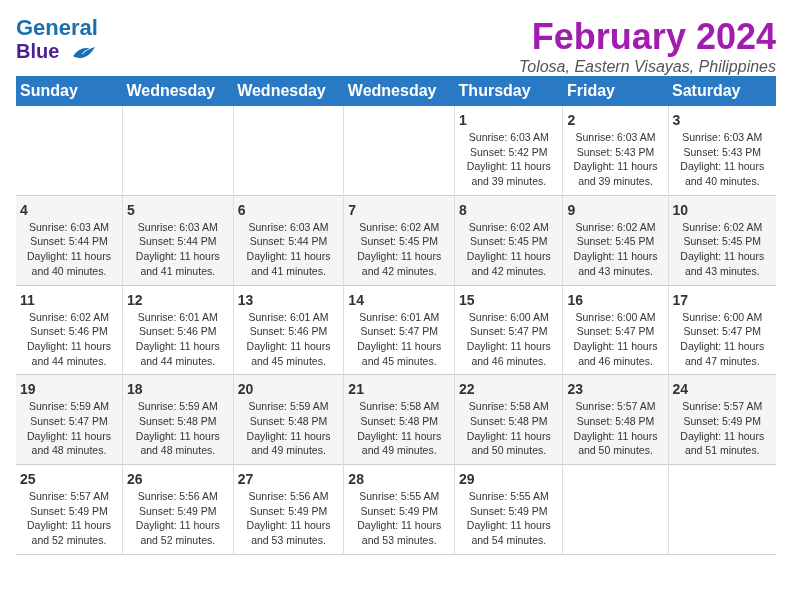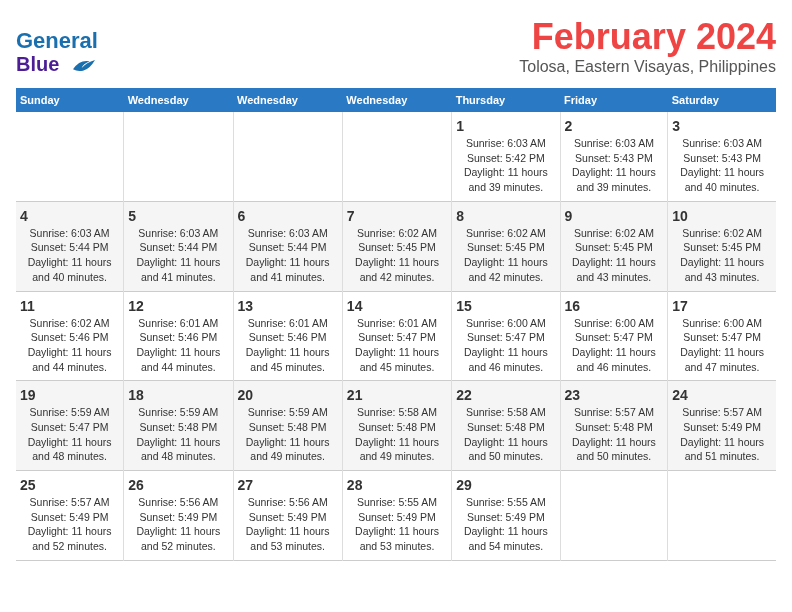--- a/index.html
+++ b/index.html
@@ -6,59 +6,59 @@
     body {
       font-family: Arial, sans-serif;
       background: #fff;
       width: 792px;
       min-height: 612px;
       padding: 16px;
     }
     .header {
       display: flex;
       justify-content: space-between;
-      align-items: flex-end;
-      margin-bottom: 12px;
+      align-items: flex-start;
     }
     .logo {
       display: flex;
       align-items: center;
     }
     .logo-text {
       font-size: 22px;
       font-weight: bold;
       color: #333;
       line-height: 1.1;
     }
     .logo-text span {
       color: #1a6faf;
     }
     .title-block {
       text-align: right;
     }
     .month-title {
       font-size: 36px;
       font-weight: bold;
-      color: #ef4444;
+      color: #a21caf;
     }
     .location {
       font-size: 16px;
       color: #555;
+      font-style: italic;
     }
     table {
       width: 100%;
       border-collapse: collapse;
       font-size: 11px;
     }
     thead th {
       background-color: #2979c5;
       color: #fff;
       padding: 6px 4px;
       text-align: left;
-      font-size: 11px;
+      font-size: 16px;
       font-weight: bold;
       margin-left: 34px;
     }
     tbody tr {
       border-bottom: 1px solid #ccc;
     }
     tbody td {
       vertical-align: top;
       padding: 6px 4px;
       border-right: 1px solid #ddd;

